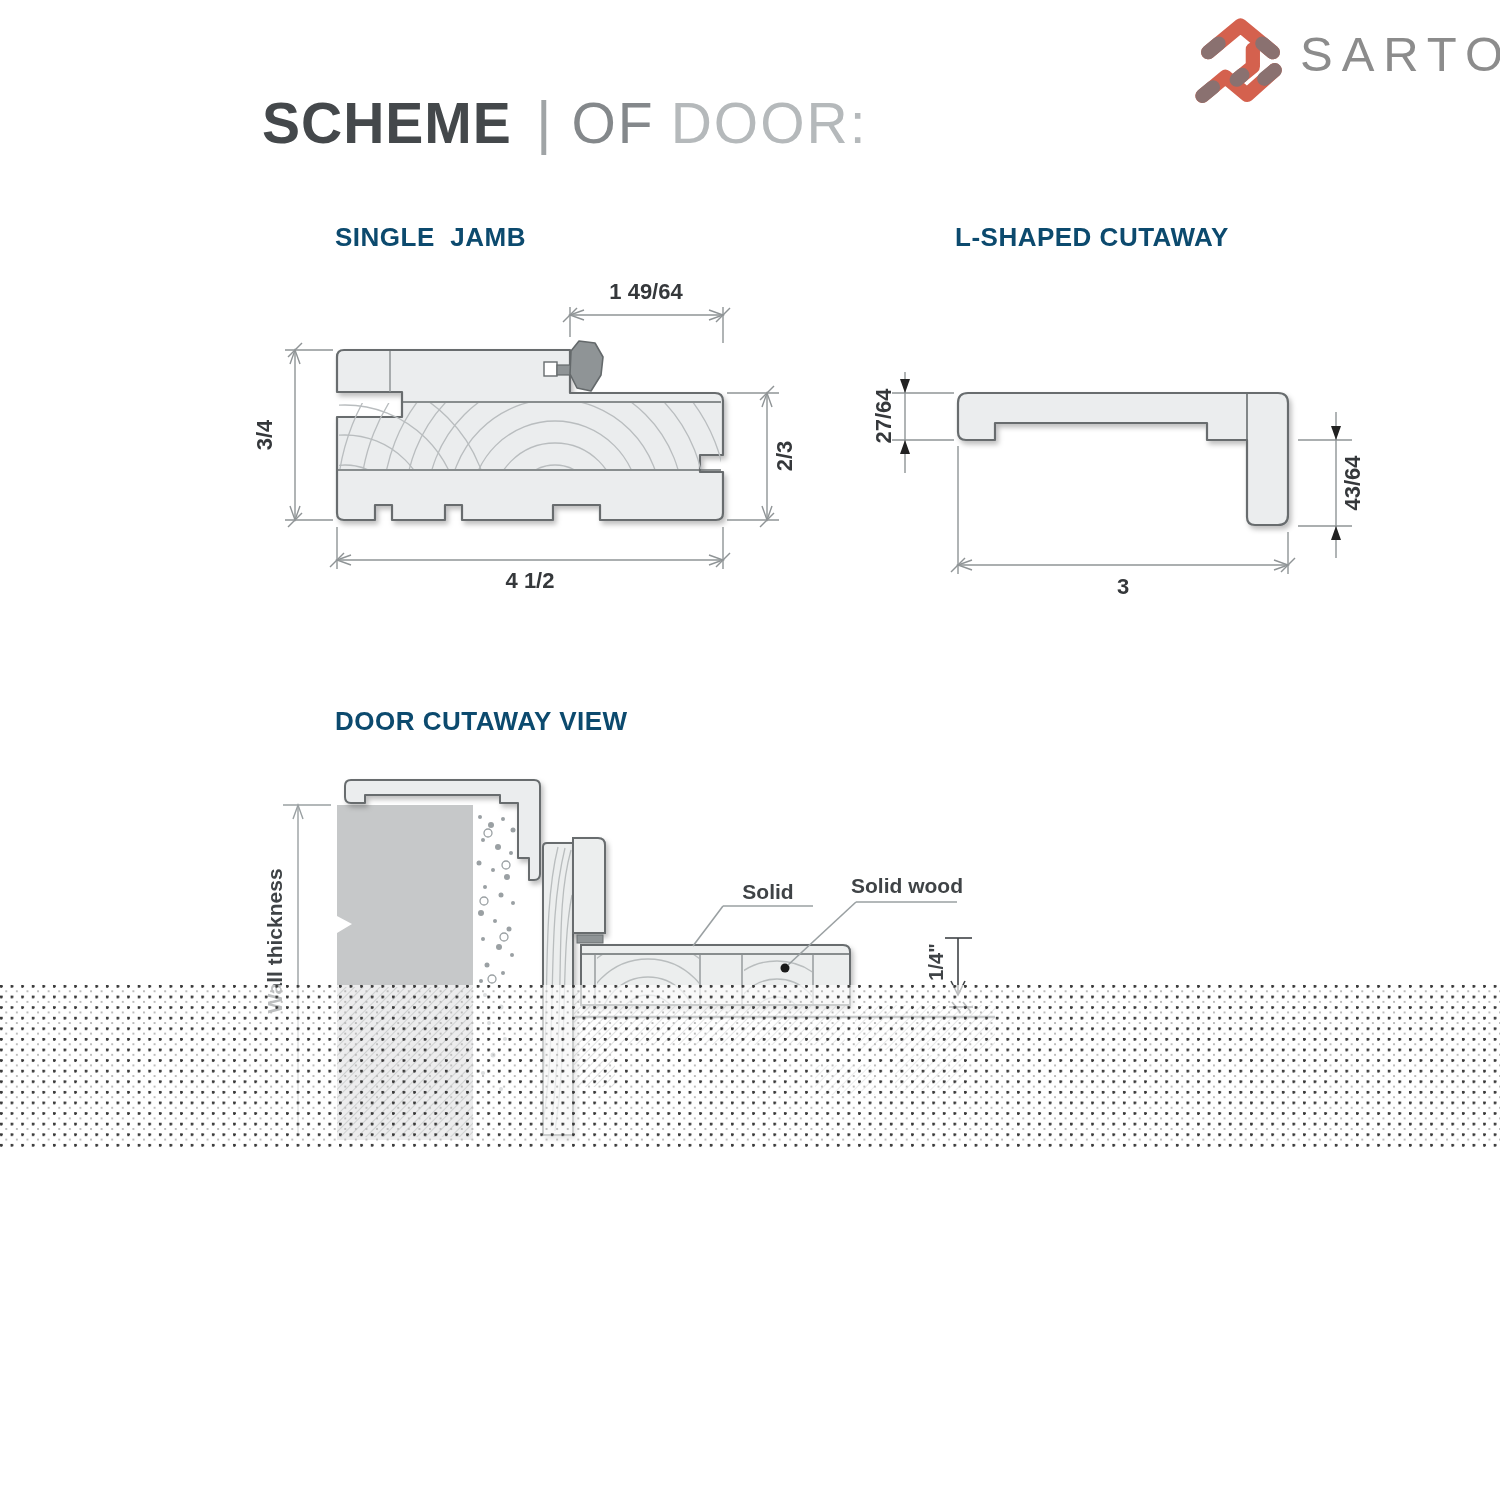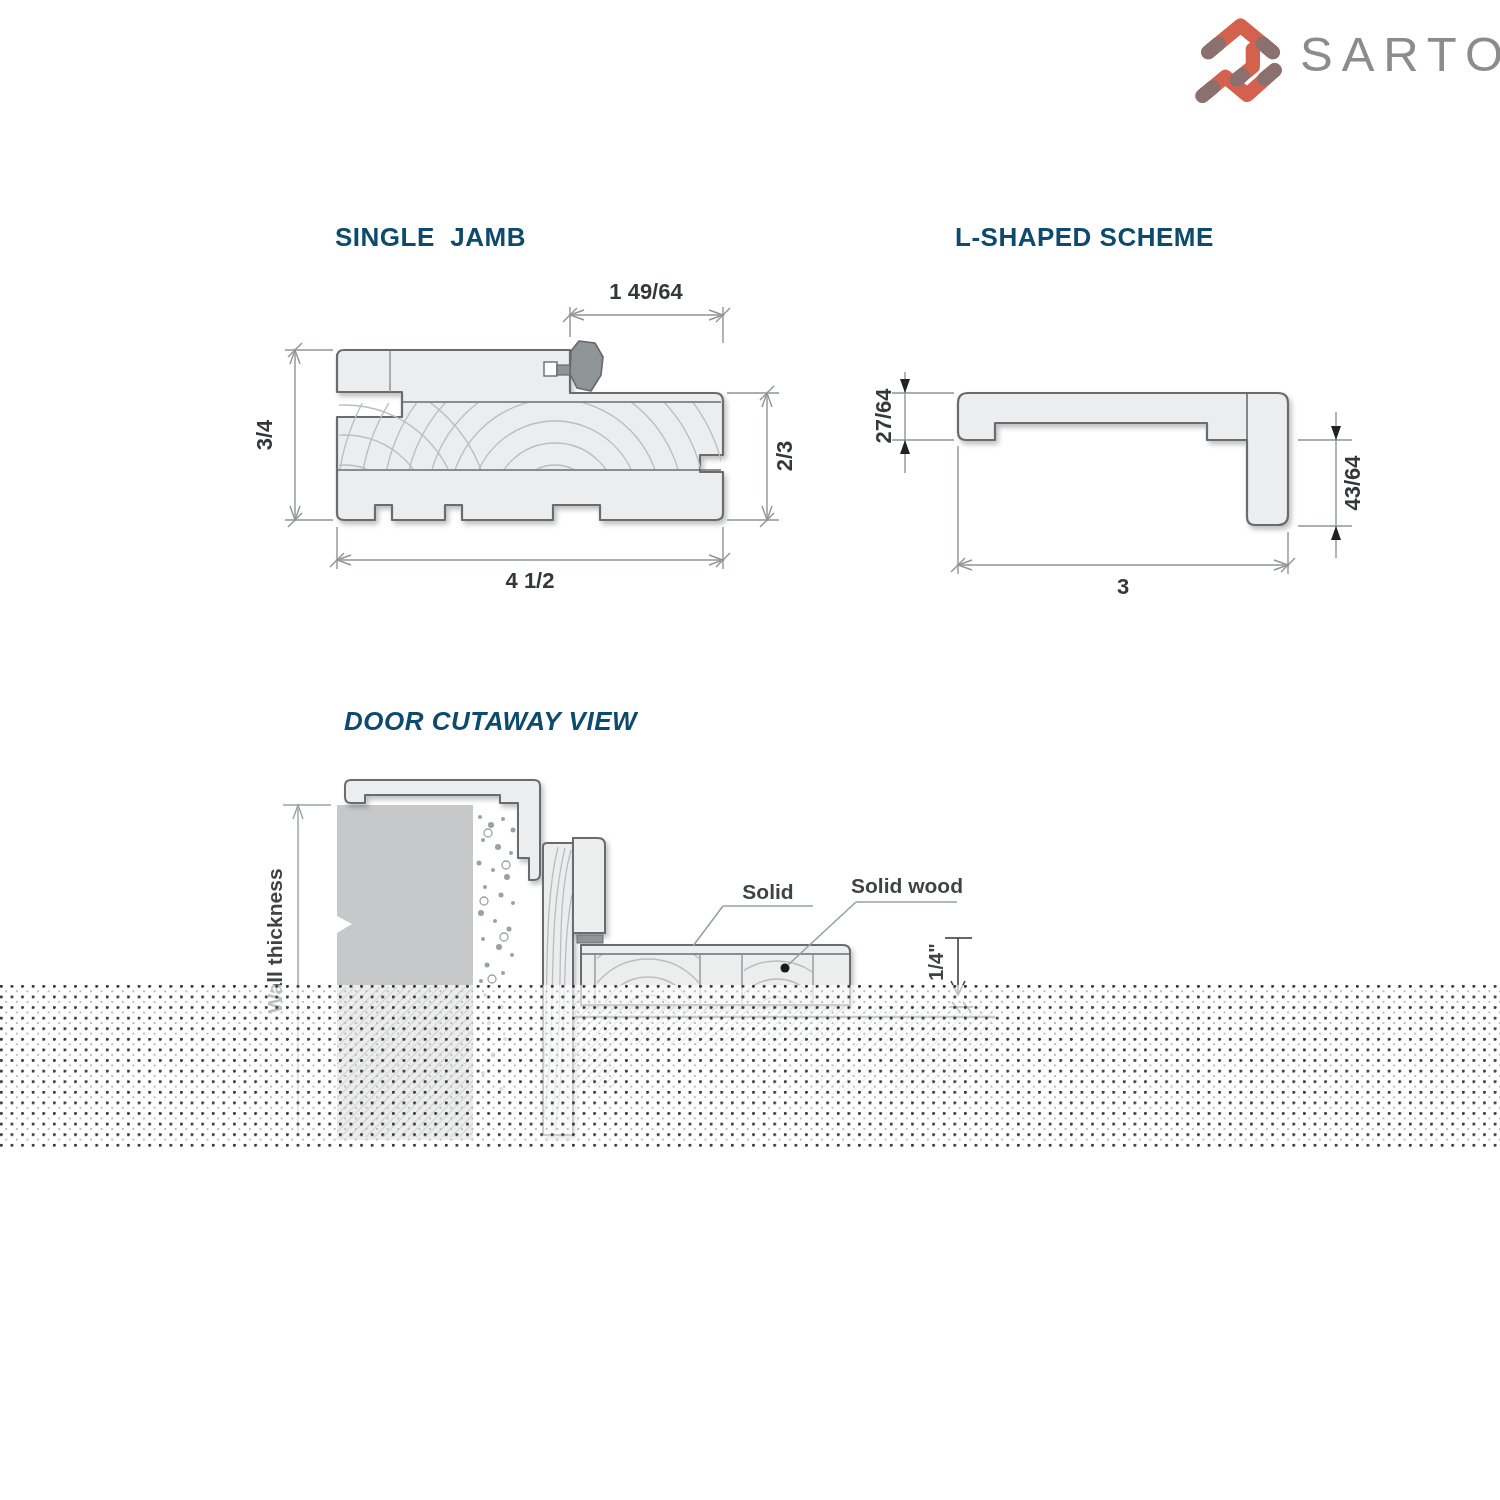--- a/index.html
+++ b/index.html
@@ -15,21 +15,21 @@
   .title{position:absolute;left:262px;top:88px;display:flex;align-items:baseline;white-space:pre;}
   .title .t1{font-size:57px;font-weight:800;color:#44484b;letter-spacing:1px;}
   .title .tsep{font-size:60px;font-weight:200;color:#a0a4a6;margin:0 20px 0 24px;}
   .title .t2{font-size:57px;font-weight:300;color:#84888b;letter-spacing:2px;margin-right:16px;}
   .title .t3{font-size:57px;font-weight:300;color:#b5b9bb;letter-spacing:2px;}
 
   .sec-heading{position:absolute;font-size:26px;font-weight:700;color:#0c4a6e;
                letter-spacing:.5px;margin:0;white-space:pre;}
   #h-jamb{left:335px;top:222px;}
   #h-casing{left:955px;top:222px;}
-  #h-cutaway{left:344px;top:706px;font-style:italic;}
+  #h-cutaway{left:335px;top:706px;}
 
   svg{position:absolute;overflow:visible;}
   #svg-jamb{left:255px;top:275px;}
   #svg-casing{left:880px;top:370px;}
   #svg-cutaway{left:255px;top:755px;}
 
   svg text{font-family:"Liberation Sans",sans-serif;font-size:22px;font-weight:600;fill:#35383b;}
 
   
   .dots{position:absolute;left:0;top:985px;width:1500px;height:515px;z-index:5;
@@ -52,23 +52,29 @@
       <path stroke="#d4614e" d="M10,93 L34,73 L57,92 L86,66"></path>
       <path stroke="#8a7170" d="M16,47 L27,38"></path>
       <path stroke="#8a7170" d="M73,38 L84,47"></path>
       <path stroke="#8a7170" d="M10,93 L21,84"></path>
       <path stroke="#8a7170" d="M75,75 L86,66"></path>
       <path stroke="#8a7170" d="M52,71 L46,76"></path>
     </g>
   </svg>
   <div class="logo-name">SARTO</div>
 
+  <div class="title">
+    <span class="t1">SCHEME</span>
+    <span class="tsep">|</span>
+    <span class="t2">OF</span>
+    <span class="t3">DOOR:</span>
+  </div>
 
   <h3 id="h-jamb" class="sec-heading">SINGLE  JAMB</h3>
-  <h3 id="h-casing" class="sec-heading">L-SHAPED SCHEME</h3>
+  <h3 id="h-casing" class="sec-heading">L-SHAPED CUTAWAY</h3>
   <h3 id="h-cutaway" class="sec-heading">DOOR CUTAWAY VIEW</h3>
 
   <svg id="svg-jamb" width="560" height="330" viewBox="0 0 560 330">
     <defs>
       <filter id="ds" x="-15%" y="-15%" width="140%" height="145%">
         <feDropShadow dx="2.5" dy="3.5" stdDeviation="2.5" flood-color="#000000" flood-opacity="0.25"></feDropShadow>
       </filter>
       <clipPath id="clip-grain-band">
           <rect x="84" y="128" width="382" height="66"></rect>
         </clipPath>

